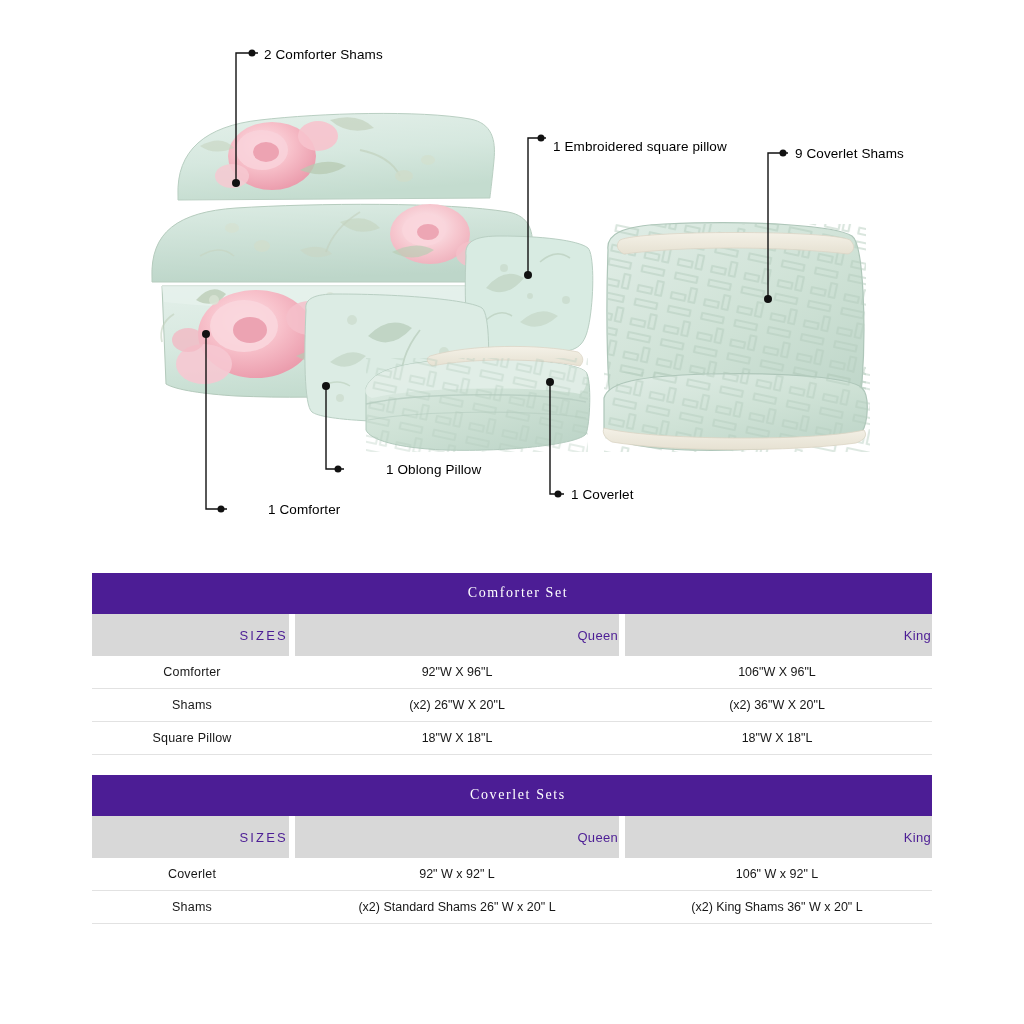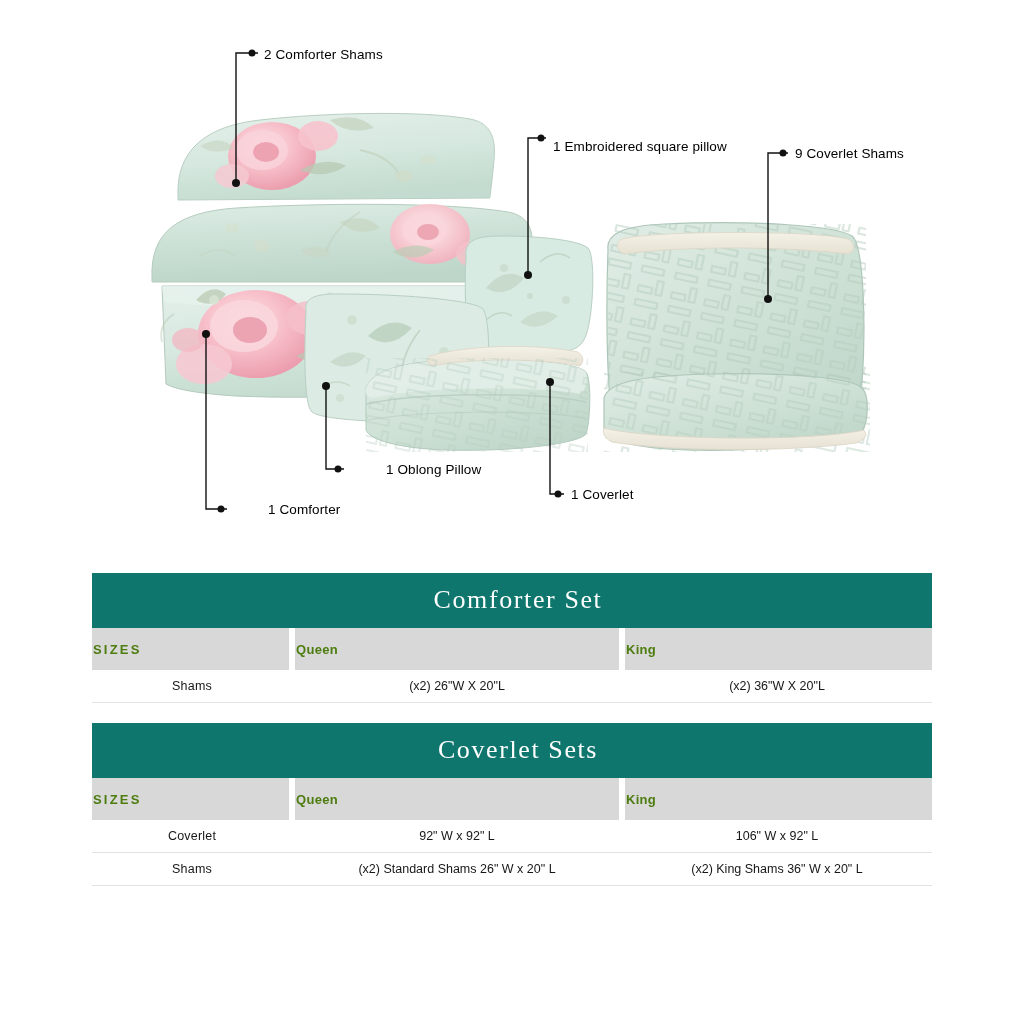--- a/index.html
+++ b/index.html
@@ -41,47 +41,47 @@
   #tables {
     position: absolute;
     left: 92px;
     top: 573px;
     width: 840px;
   }
   .table-block { width: 840px; }
   .table-block + .table-block { margin-top: 20px; }
 
   .tbl-title {
-    background: #0f766e;
+    background: #4c1d95;
     color: #ffffff;
     text-align: center;
     font-family: "Liberation Serif", serif;
-    font-size: 26px;
+    font-size: 14px;
     letter-spacing: 1.6px;
     padding: 12px 0 13px 12px;
     font-weight: 400;
   }
 
   table {
     width: 840px;
     border-collapse: collapse;
     table-layout: fixed;
   }
   col.c-size { width: 200px; }
   col.c-queen { width: 330px; }
   col.c-king  { width: 310px; }
 
   thead th {
     background: #d8d8d8;
-    font-weight: 700;
+    font-weight: 400;
     font-size: 13px;
-    color: #4d7c0f;
+    color: #4c1d95;
     height: 40px;
     vertical-align: middle;
-    text-align: left;
+    text-align: right;
     border-right: 6px solid #ffffff;
     letter-spacing: 0.3px;
   }
   thead th:last-child { border-right: none; }
   thead th.sizes-head { letter-spacing: 2.2px; }
 
   tbody td {
     font-size: 12.5px;
     text-align: center;
     height: 30px;
@@ -294,23 +294,33 @@
         </colgroup>
       <thead>
         <tr>
           <th class="sizes-head">SIZES</th>
           <th>Queen</th>
           <th>King</th>
         </tr>
       </thead>
       <tbody>
         <tr>
+          <td class="sizes-cell">Comforter</td>
+          <td>92"W X 96"L</td>
+          <td>106"W X 96"L</td>
+        </tr>
+        <tr>
           <td class="sizes-cell">Shams</td>
           <td>(x2) 26"W X 20"L</td>
           <td>(x2) 36"W X 20"L</td>
+        </tr>
+        <tr>
+          <td class="sizes-cell">Square Pillow</td>
+          <td>18"W X 18"L</td>
+          <td>18"W X 18"L</td>
         </tr>
       </tbody>
     </table>
   </div>
 
   <div class="table-block">
     <div class="tbl-title">Coverlet Sets</div>
     <table>
       <colgroup>
           <col class="c-size">

